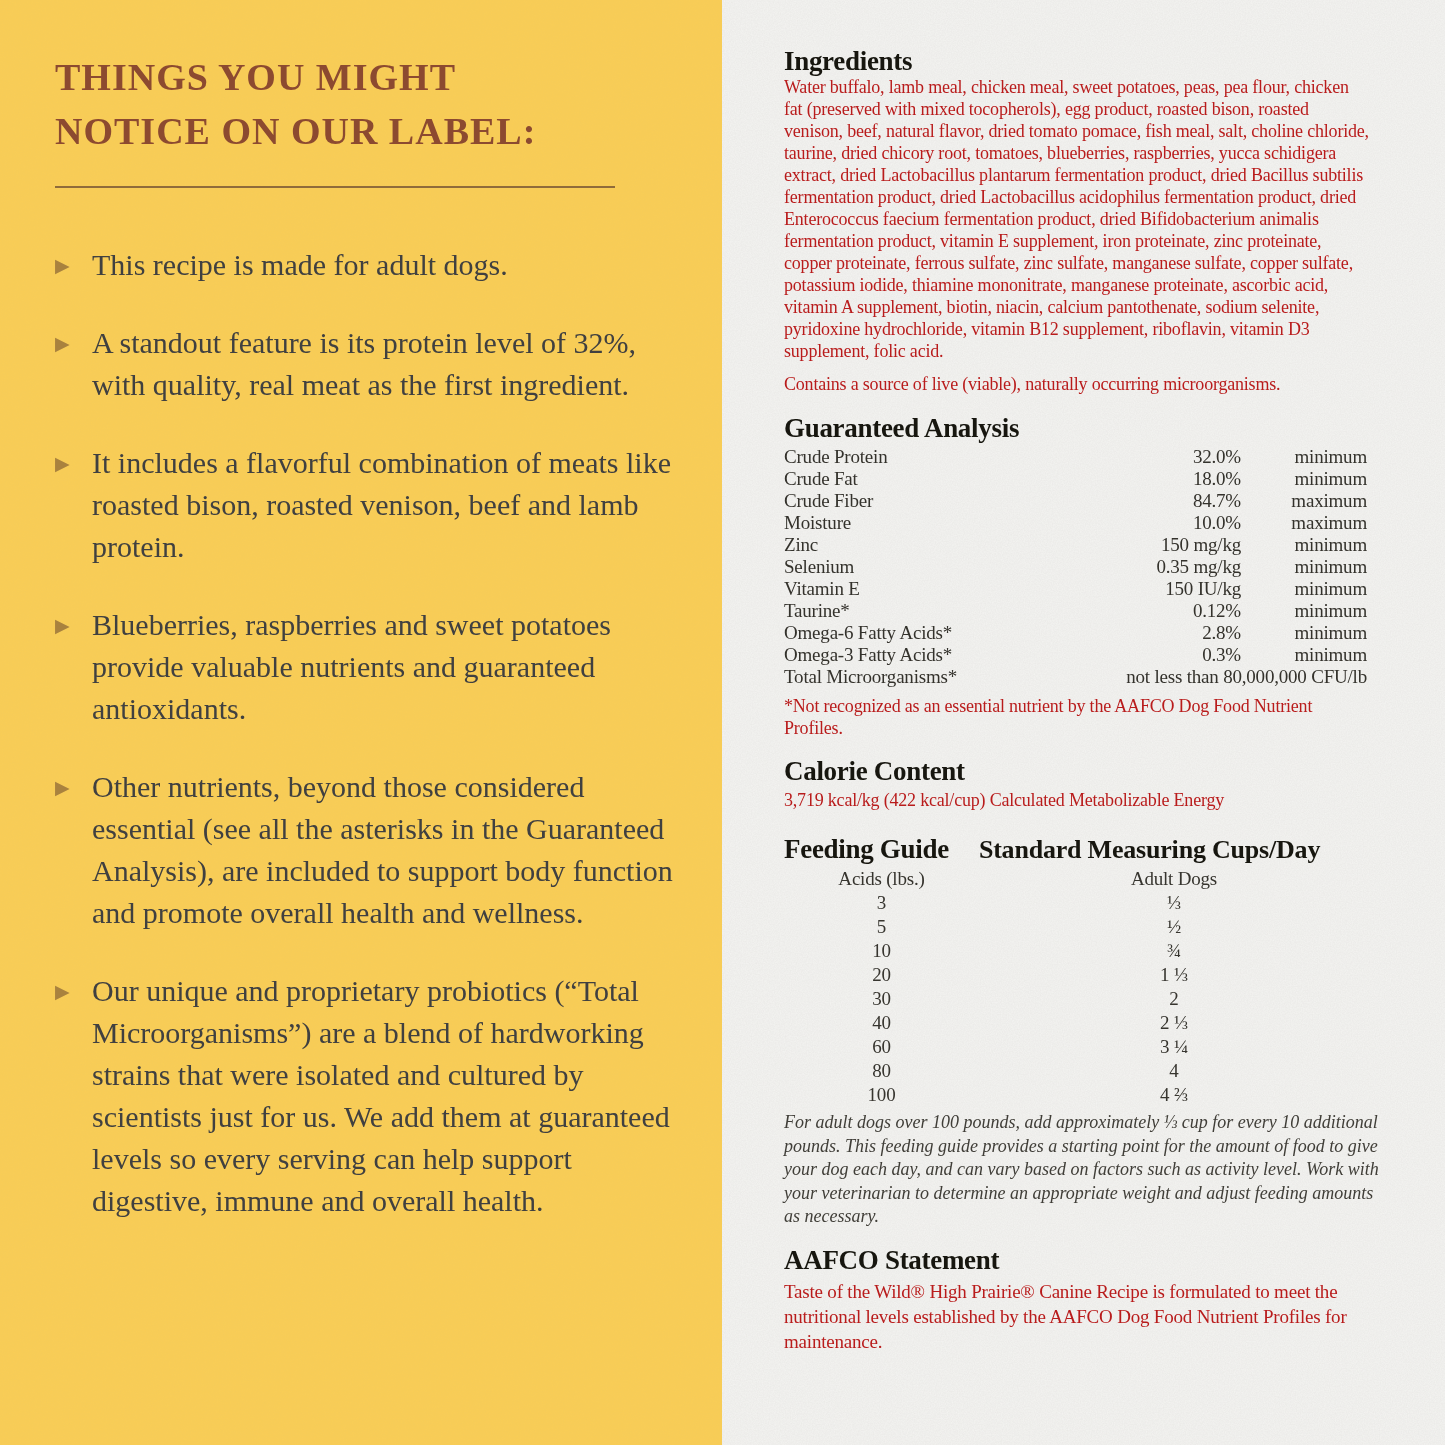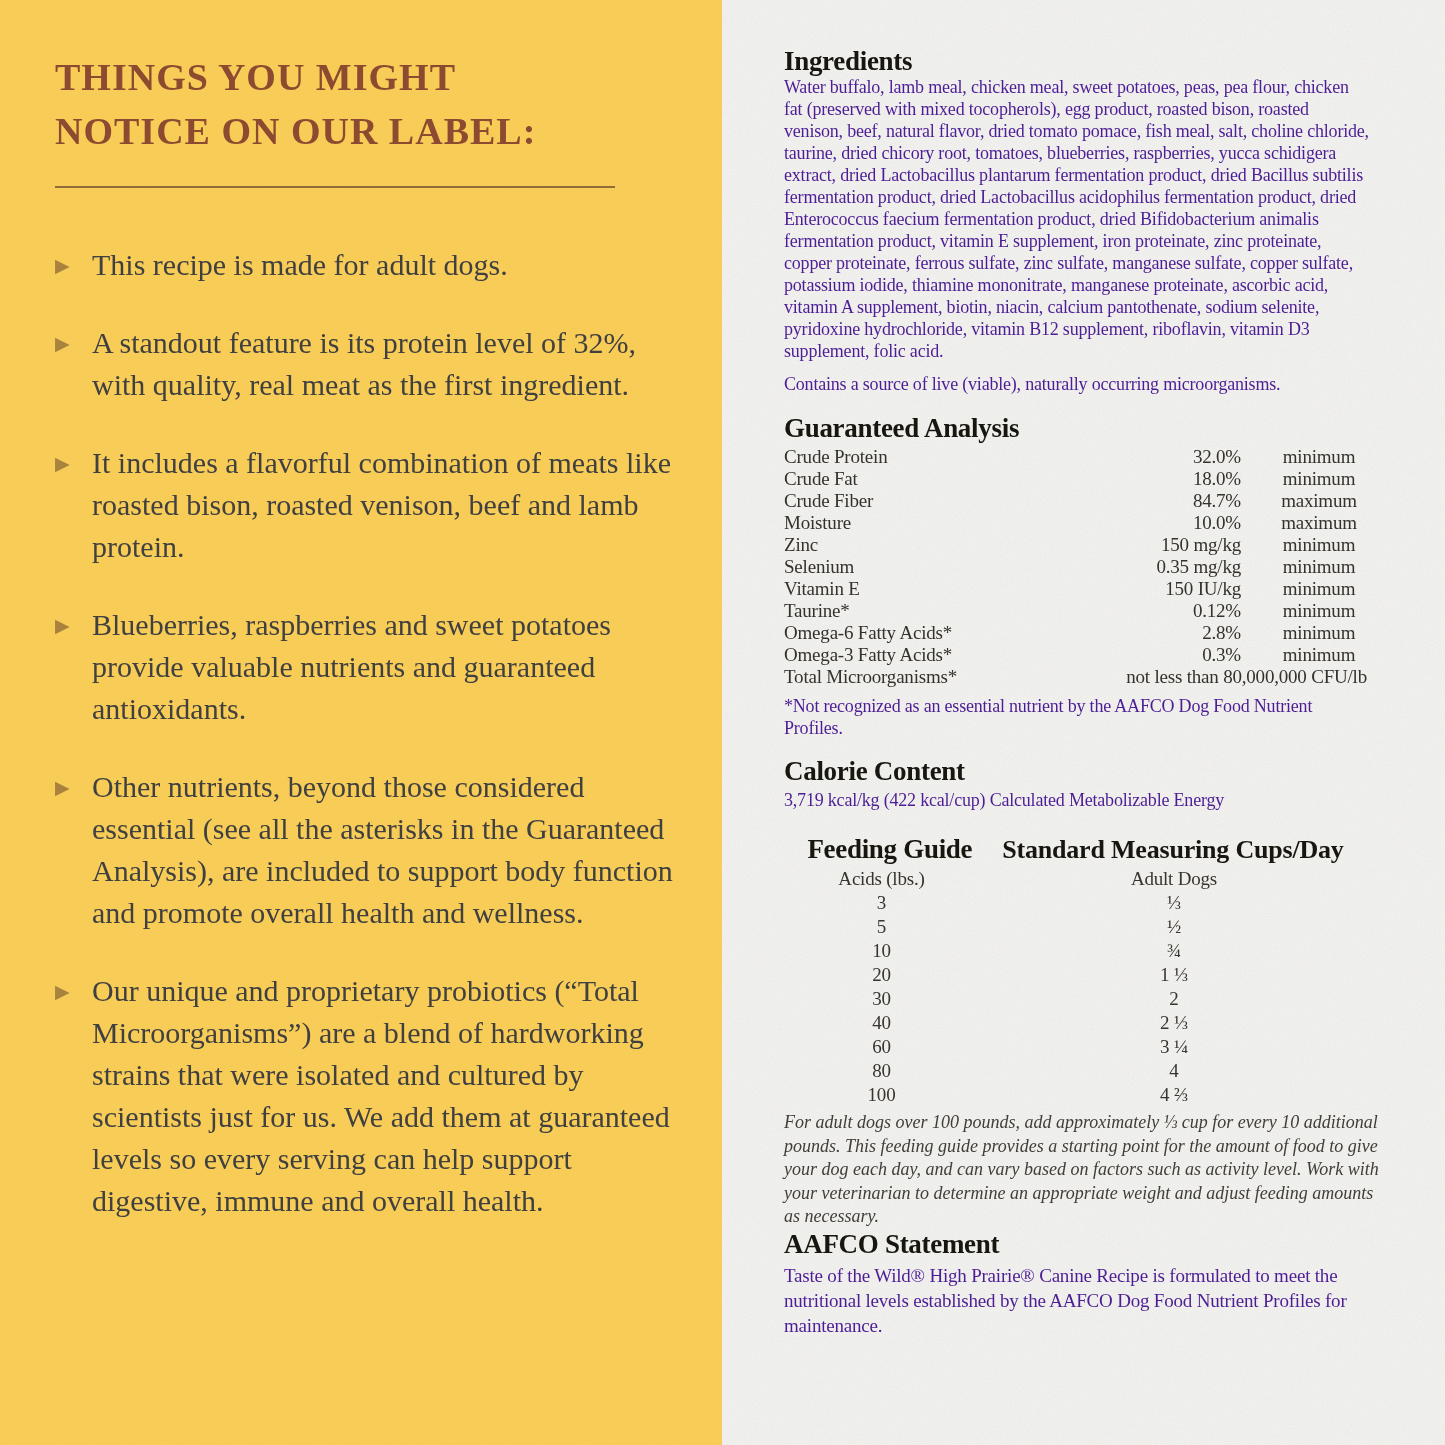--- a/index.html
+++ b/index.html
@@ -50,63 +50,63 @@
   .texture {
     position:absolute; inset:0; z-index:1; pointer-events:none; opacity:.45;
   }
   .texture-left { opacity:.14; }
   h2.section-heading {
     color:#17160f; font-size:27px; line-height:30px;
     letter-spacing:-0.3px; font-weight:bold;
   }
   .body-text {
     font-size:18px; line-height:22px; letter-spacing:-0.2px;
-    width:585px; color:#4c1d95;
+    width:585px; color:#b91c1c;
   }
   .contains-note { margin-top:11px; }
 
   
   .ga { margin-top:18px; }
   .ga-rows { margin-top:3px; }
   .ga-row {
     display:grid; grid-template-columns:1fr auto 96px;
     column-gap:30px; font-size:19px; line-height:22px;
     letter-spacing:-0.2px; color:#34322c;
   }
   .ga-label { text-align:left; }
   .ga-value { text-align:right; }
-  .ga-qualifier { text-align:center; }
+  .ga-qualifier { text-align:right; }
   .ga-value.full-span { grid-column:2 / 4; }
   .ga-species { margin-top:1px; }
   .ga-footnote { margin-top:7px; }
 
   
   .calorie { margin-top:17px; }
   .calorie .body-text { margin-top:3px; }
 
   
   .feeding { margin-top:23px; }
-  .feeding-head { display:flex; align-items:baseline; gap:30px;justify-content:center; }
+  .feeding-head { display:flex; align-items:baseline; gap:30px; }
   .feeding-subheading {
     color:#17160f; font-size:26px; font-weight:bold; letter-spacing:-0.2px;
   }
   .feed-grid { width:585px; }
   .feed-grid-row {
     display:grid; grid-template-columns:195px 1fr;
     font-size:19px; line-height:24px; letter-spacing:-0.2px;
   }
   .feed-grid-row > div { text-align:center; }
   .feed-headers { margin-top:2px; }
   .feeding-note {
     margin-top:4px; font-style:italic; font-size:18px; line-height:23.5px;
     width:600px; color:#403e38;
   }
 
   
-  .aafco { }
+  .aafco { margin-top:16px; }
   .aafco .body-text { margin-top:4px; font-size:19px; line-height:25px; width:575px; }
 </style>
 </head>
 <body>
 
 <div class="page">
 
   <div class="left">
     <svg class="texture texture-left" width="722" height="1445">
       <filter id="grain">

